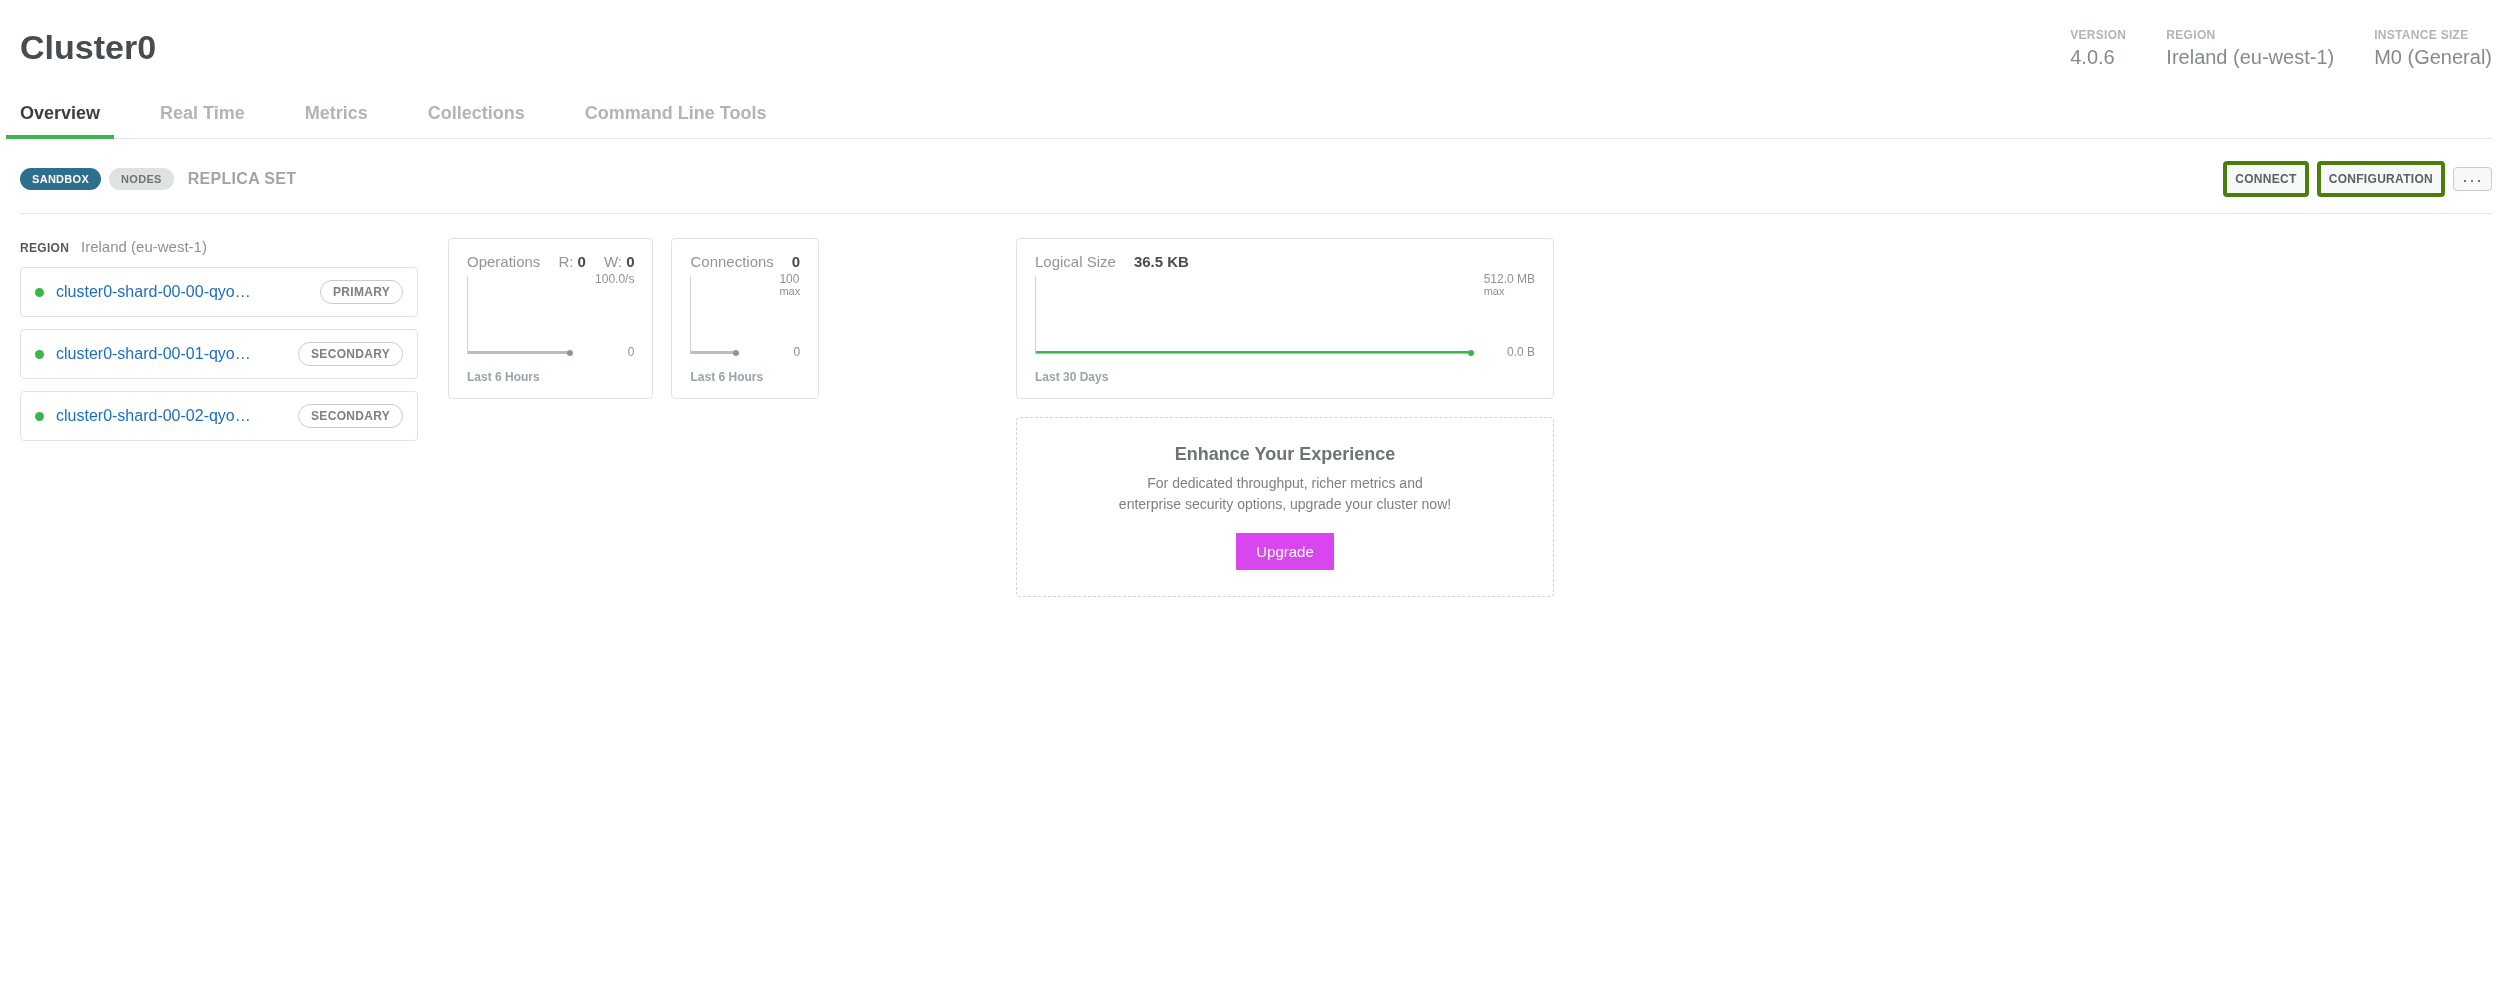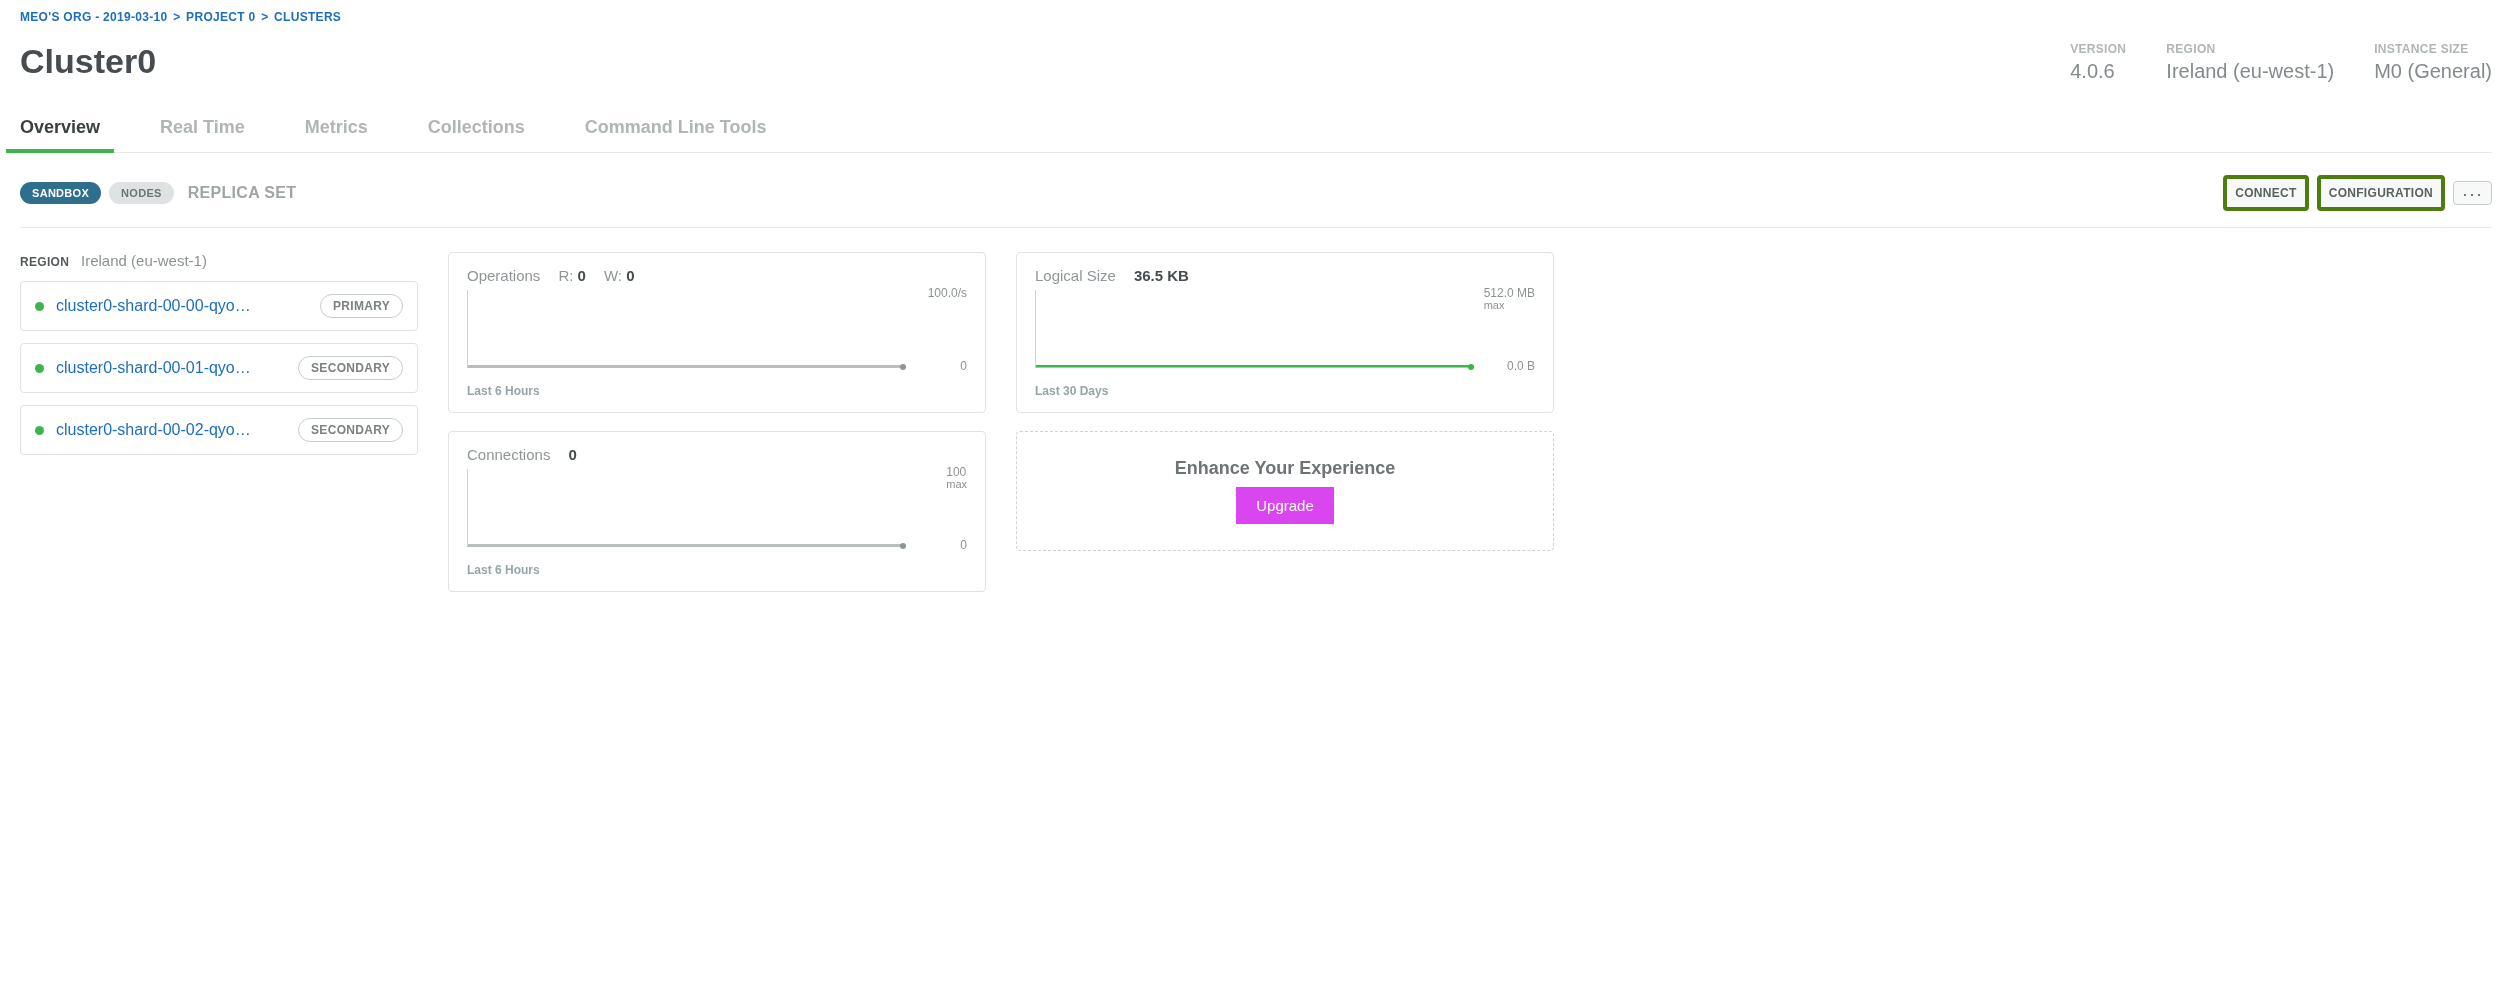--- a/index.html
+++ b/index.html
@@ -28,21 +28,21 @@
   .pill.nodes { background:#dee2e2; color:#6d7476; }
   .replica-label { font-size:16px; font-weight:700; color:#9fa5a7; letter-spacing:.3px; margin-left:6px; }
   .btn-row { display:flex; gap:8px; align-items:center; }
   .btn-outline { border:4px solid #4d7c0f; background:#f7f8f8; color:#5a6163; font-size:12px; font-weight:700; letter-spacing:.3px; padding:7px 8px; border-radius:4px; cursor:pointer; }
   .btn-icon { border:1px solid #c7cccd; background:#f7f8f8; color:#5a6163; padding:5px 8px 3px; border-radius:4px; cursor:pointer; font-size:18px; line-height:14px; letter-spacing:1px; }
 
   
   .main-grid { display:flex; gap:30px; margin-top:24px; align-items:flex-start; }
   .panel { border:1px solid #dfe3e4; border-radius:4px; padding:14px 18px 14px; background:#fff; }
   .left-col { flex:0 0 398px; }
-  .mid-col { flex:0 0 538px; display:flex; flex-direction:column; gap:18px;border-radius:26px; }
+  .mid-col { flex:0 0 538px; display:flex; flex-direction:row; gap:18px;border-radius:26px; }
   .right-col { flex:0 0 538px; display:flex; flex-direction:column; gap:18px; }
 
   .region-label { font-size:12px; font-weight:700; color:#545a5c; letter-spacing:.3px; display:inline-block; margin-right:8px; }
   .region-value { font-size:15px; color:#8c9294; }
   .shard-item { border:1px solid #dfe3e4; border-radius:4px; padding:12px 14px; margin-top:12px; display:flex; align-items:center; justify-content:space-between; }
   .shard-left { display:flex; align-items:center; gap:12px; min-width:0; }
   .dot { width:9px; height:9px; border-radius:50%; background:#3cb54a; flex:none; }
   .shard-name { color:#1d6ebf; font-size:16px; white-space:nowrap; overflow:hidden; text-overflow:ellipsis; max-width:214px; }
   .role-pill { border:1px solid #c7cccd; border-radius:14px; font-size:12px; font-weight:700; color:#7b8183; letter-spacing:.3px; padding:4px 12px; flex:none; }
 
@@ -64,27 +64,20 @@
   .promo { border:1px dashed #cfd3d4; border-radius:4px; padding:26px 20px; text-align:center; }
   .promo-title { font-size:18px; font-weight:600; color:#6d7476; margin-bottom:8px; }
   .promo-text { font-size:14px; color:#7b8183; line-height:1.5; margin-bottom:18px; }
   .btn-primary { background:#d946ef; color:#fff; border:none; border-radius:0; padding:10px 20px; font-size:15px; cursor:pointer; }
 </style>
 </head>
 <body>
 
 <div class="page">
 
-  <div class="breadcrumb">
-    <a href="#">MEO'S ORG - 2019-03-10</a>
-    <span class="sep">&gt;</span>
-    <a href="#">PROJECT 0</a>
-    <span class="sep">&gt;</span>
-    <a href="#">CLUSTERS</a>
-  </div>
 
   <div class="header-row">
     <h1 class="title">Cluster0</h1>
     <div class="meta-block">
       <div class="meta-item">
         <div class="meta-label">VERSION</div>
         <div class="meta-value">4.0.6</div>
       </div>
       <div class="meta-item">
         <div class="meta-label">REGION</div>
@@ -204,17 +197,21 @@
           </div>
           <div class="chart-line green"></div>
           <div class="chart-point green"></div>
           <div class="chart-axis-bot">0.0 B</div>
         </div>
         <div class="chart-footer">Last 30 Days</div>
       </div>
 
       <div class="promo">
         <div class="promo-title">Enhance Your Experience</div>
+        <div class="promo-text">
+          <span>For dedicated throughput, richer metrics and</span><br>
+          <span>enterprise security options, upgrade your cluster now!</span>
+        </div>
         <button class="btn-primary">Upgrade</button>
       </div>
     </div>
   </div>
 </div>
 
 </body></html>

